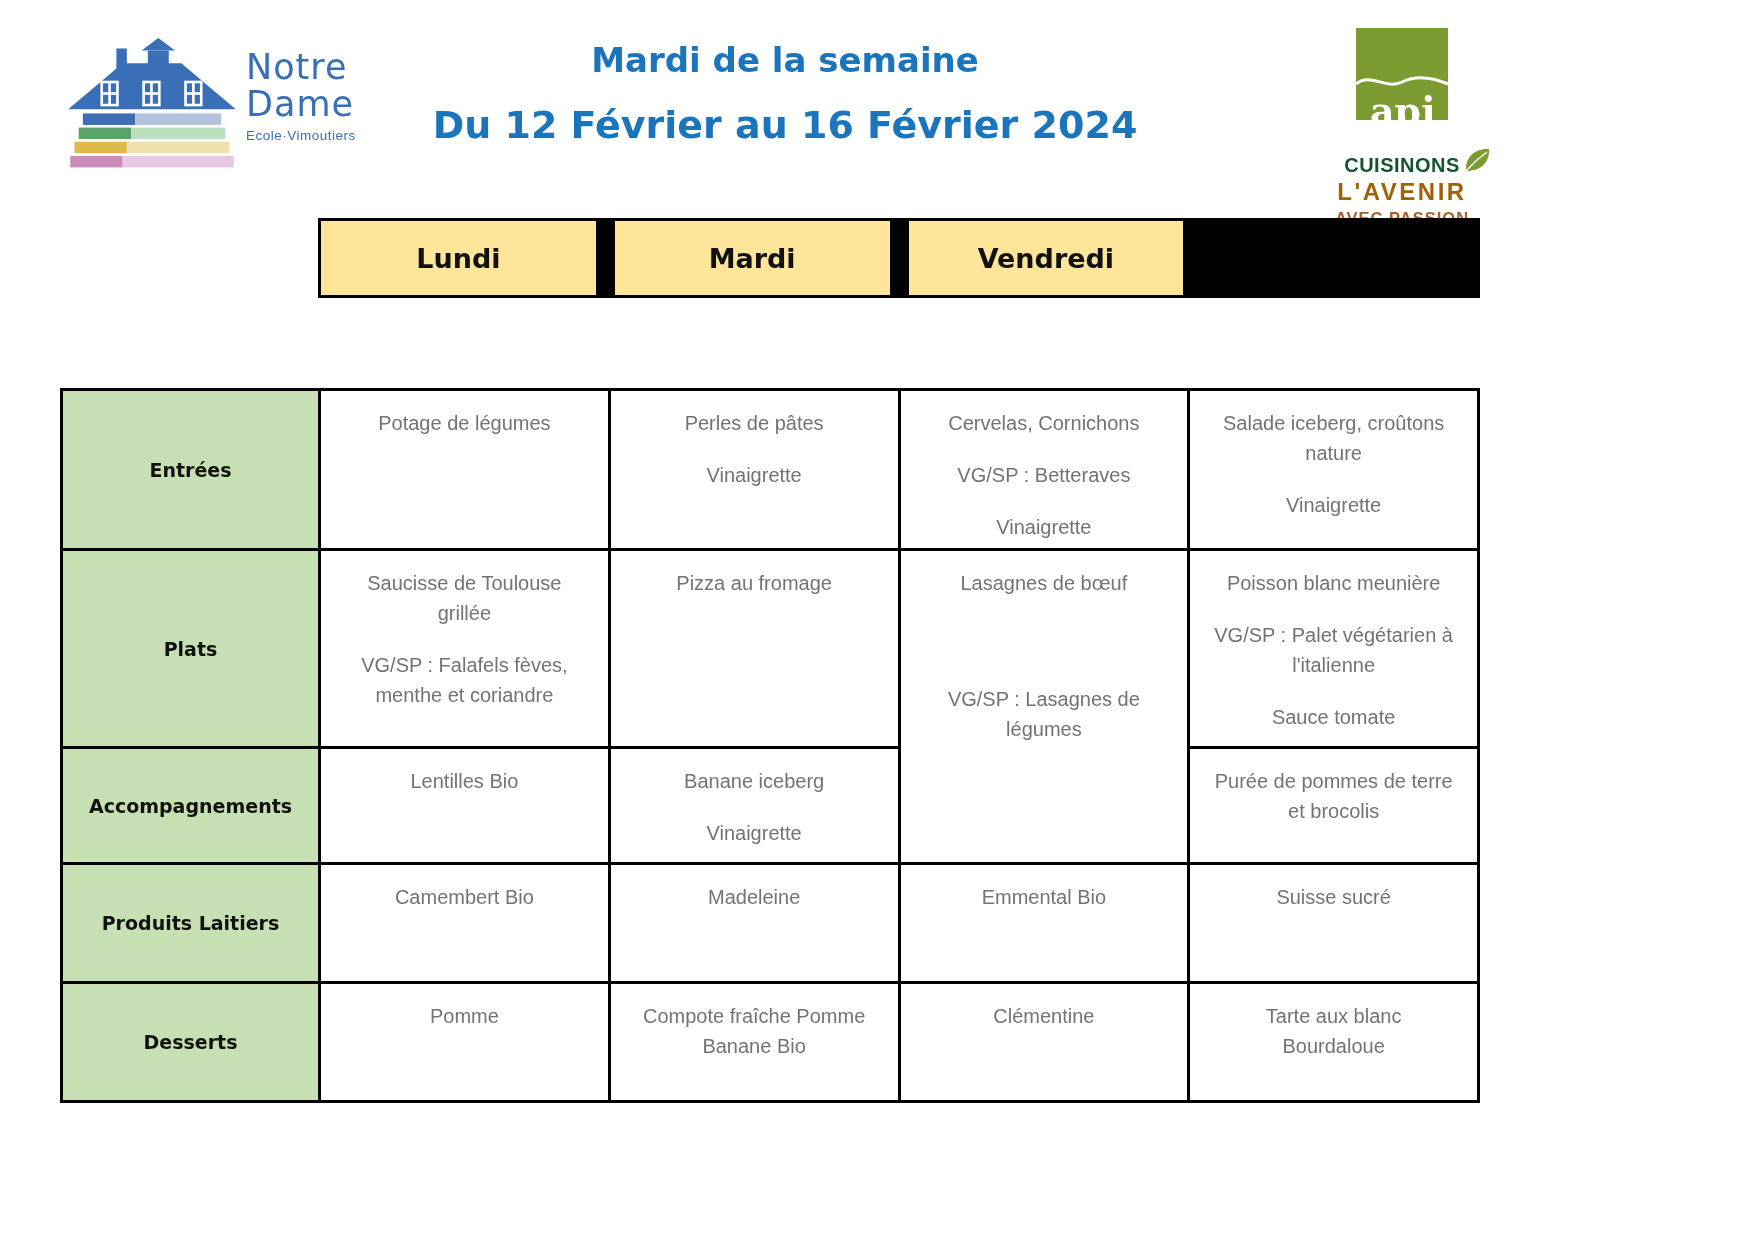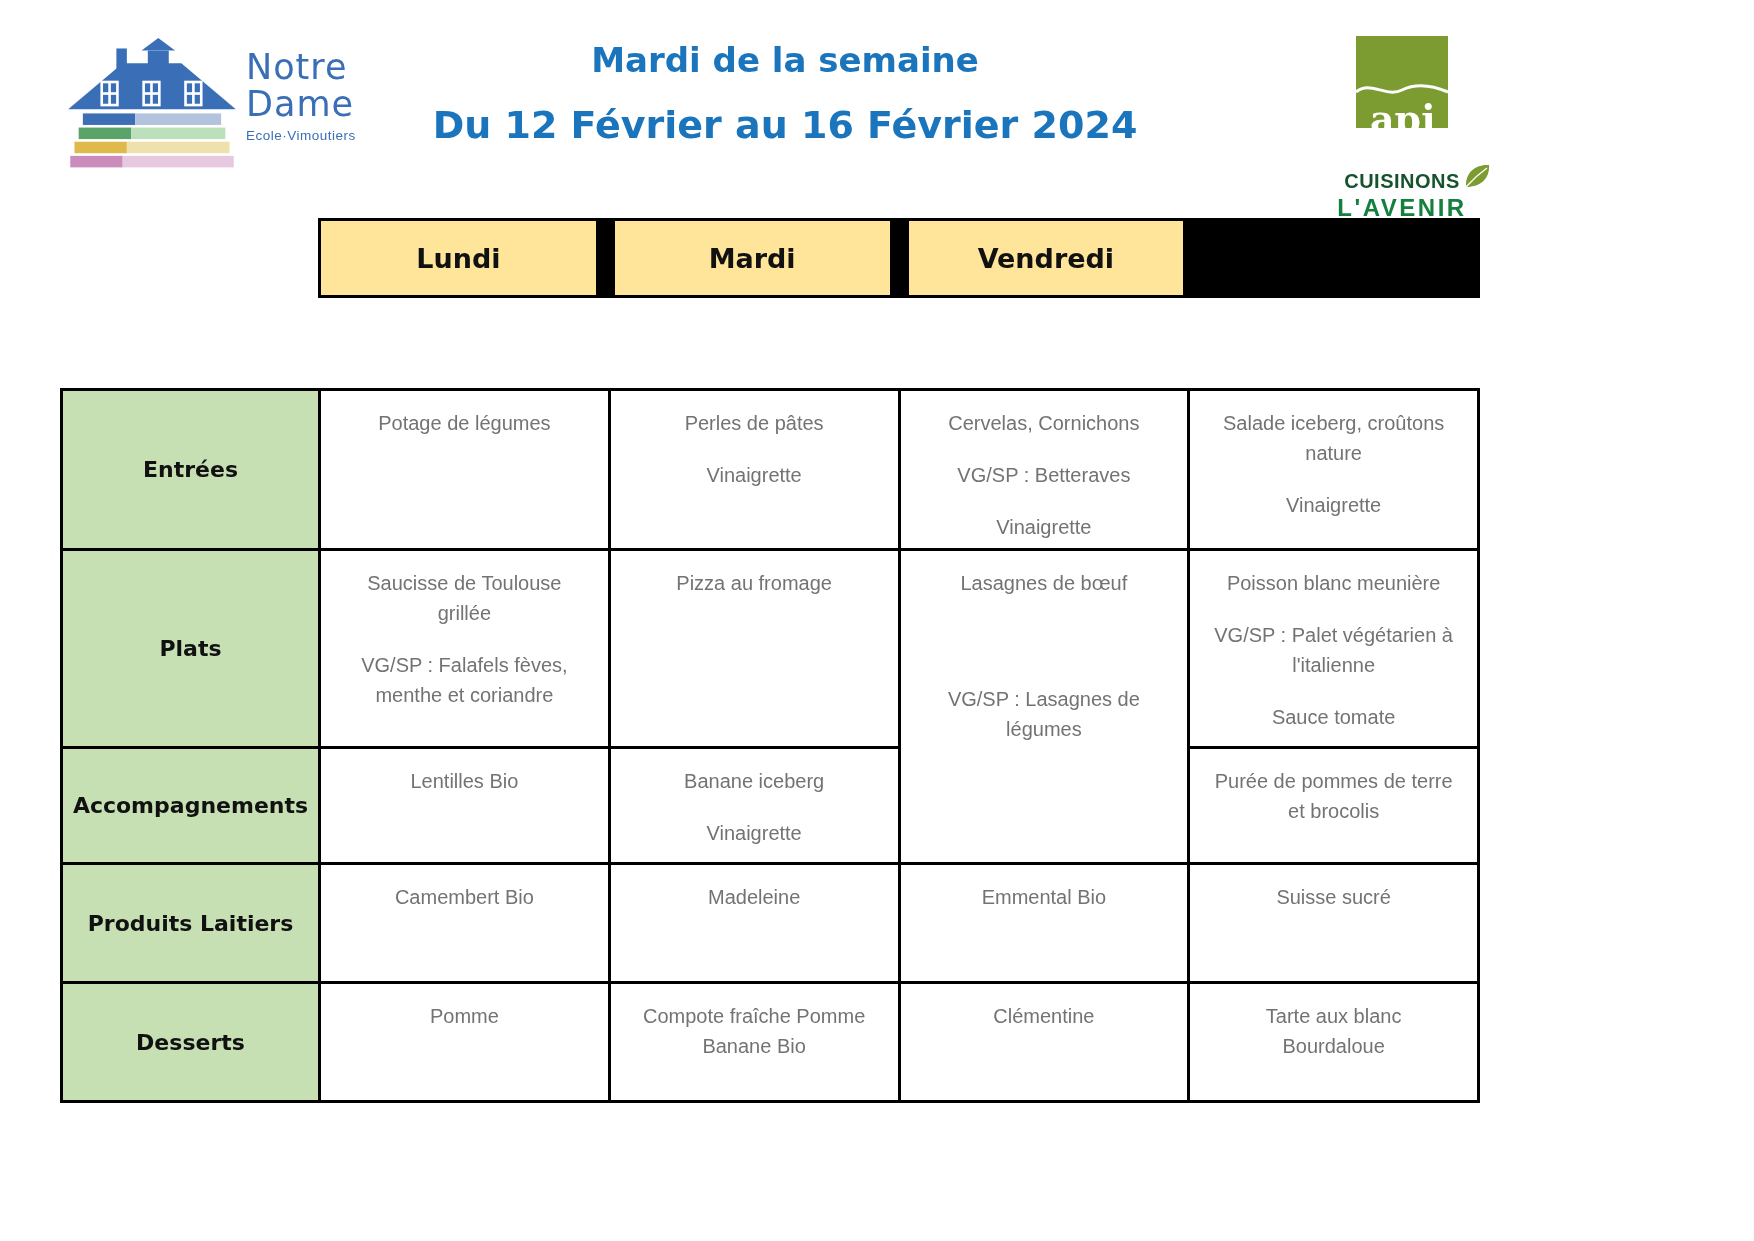--- a/index.html
+++ b/index.html
@@ -20,25 +20,25 @@
   .logo-line2 { margin-top:2px; }
   .logo-sub { font-size:13.5px; margin-top:7px; letter-spacing:0.5px; color:#3a6fb7; }
 
   
   .title-block { position:absolute; left:420px; top:40px; width:730px; text-align:center; color:#1b75bc; }
   .title-line1 { font-family:"DejaVu Sans", sans-serif; font-weight:bold; font-size:34px; margin:0; }
   .title-line2 { font-family:"DejaVu Sans", sans-serif; font-weight:bold; font-size:38px; margin:23px 0 0 0; }
 
   
   .api-logo { position:absolute; left:1322px; top:20px; width:160px; text-align:center; }
-  .api-box { width:92px; height:92px; margin:16px auto; background:#7c9b30; }
+  .api-box { width:92px; height:92px; margin:8px auto; background:#7c9b30; }
   .api-tagline1 { margin-top:26px; color:#14532d; font-weight:bold; font-size:20px; letter-spacing:0.5px;
                   position:relative; display:inline-block; font-family:"Liberation Sans", sans-serif; }
   .api-leaf { position:absolute; right:-32px; top:-10px; }
-  .api-tagline2 { color:#15803d; font-size:24px; letter-spacing:2.5px; font-weight:600; margin-top:1px; }
+  .api-tagline2 { color:#a16207; font-size:24px; letter-spacing:2.5px; font-weight:600; margin-top:1px; }
   .api-tagline3 { color:#aa6127; font-weight:bold; font-size:16.5px; letter-spacing:1px; margin-top:3px; }
 
   
   .days-band {
     position:absolute; left:318px; top:218px; width:1162px; height:80px;
     background:#000; display:grid; grid-template-columns:repeat(4,1fr);
     gap:19px; padding:3px; box-sizing:border-box;
   }
   .day-cell {
     background:#ffe599; display:flex; align-items:center; justify-content:center;
@@ -48,21 +48,21 @@
   
   .menu-grid {
     position:absolute; left:60px; top:388px; width:1420px; height:715px;
     background:#000; display:grid;
     grid-template-columns:255px 1fr 1fr 1fr 1fr;
     grid-template-rows:157px 195px 113px 116px auto;
     gap:3px; padding:3px; box-sizing:border-box;
   }
   .cat-cell {
     background:#c6e0b4; display:flex; align-items:center; justify-content:center;
-    font-family:"DejaVu Sans", sans-serif; font-weight:bold; font-size:22px; color:#111;
+    font-family:"DejaVu Sans", sans-serif; font-weight:bold; font-size:19px; color:#111;
     text-align:center;
   }
   .menu-cell {
     background:#fff; display:flex; flex-direction:column; align-items:center;
     text-align:center; font-size:20px; color:#737373; padding:6px 22px; box-sizing:border-box;
   }
   .menu-cell p { margin:11px 0; line-height:1.5; }
   .merged-2rows { grid-row:span 2; }
   .merged-2rows p + p { margin-top:75px; }
 </style>

